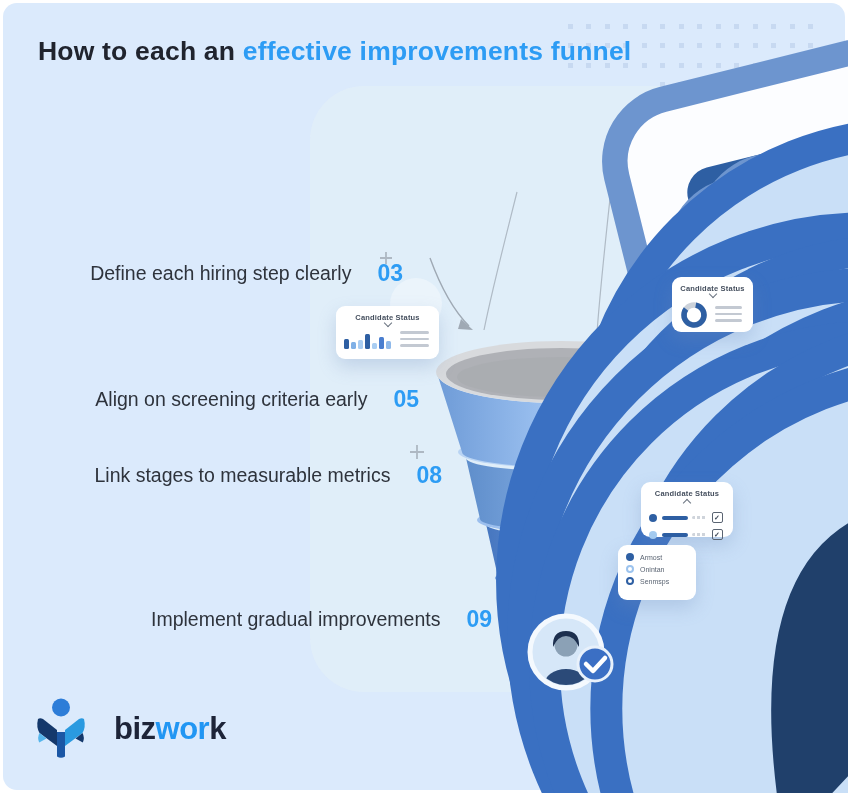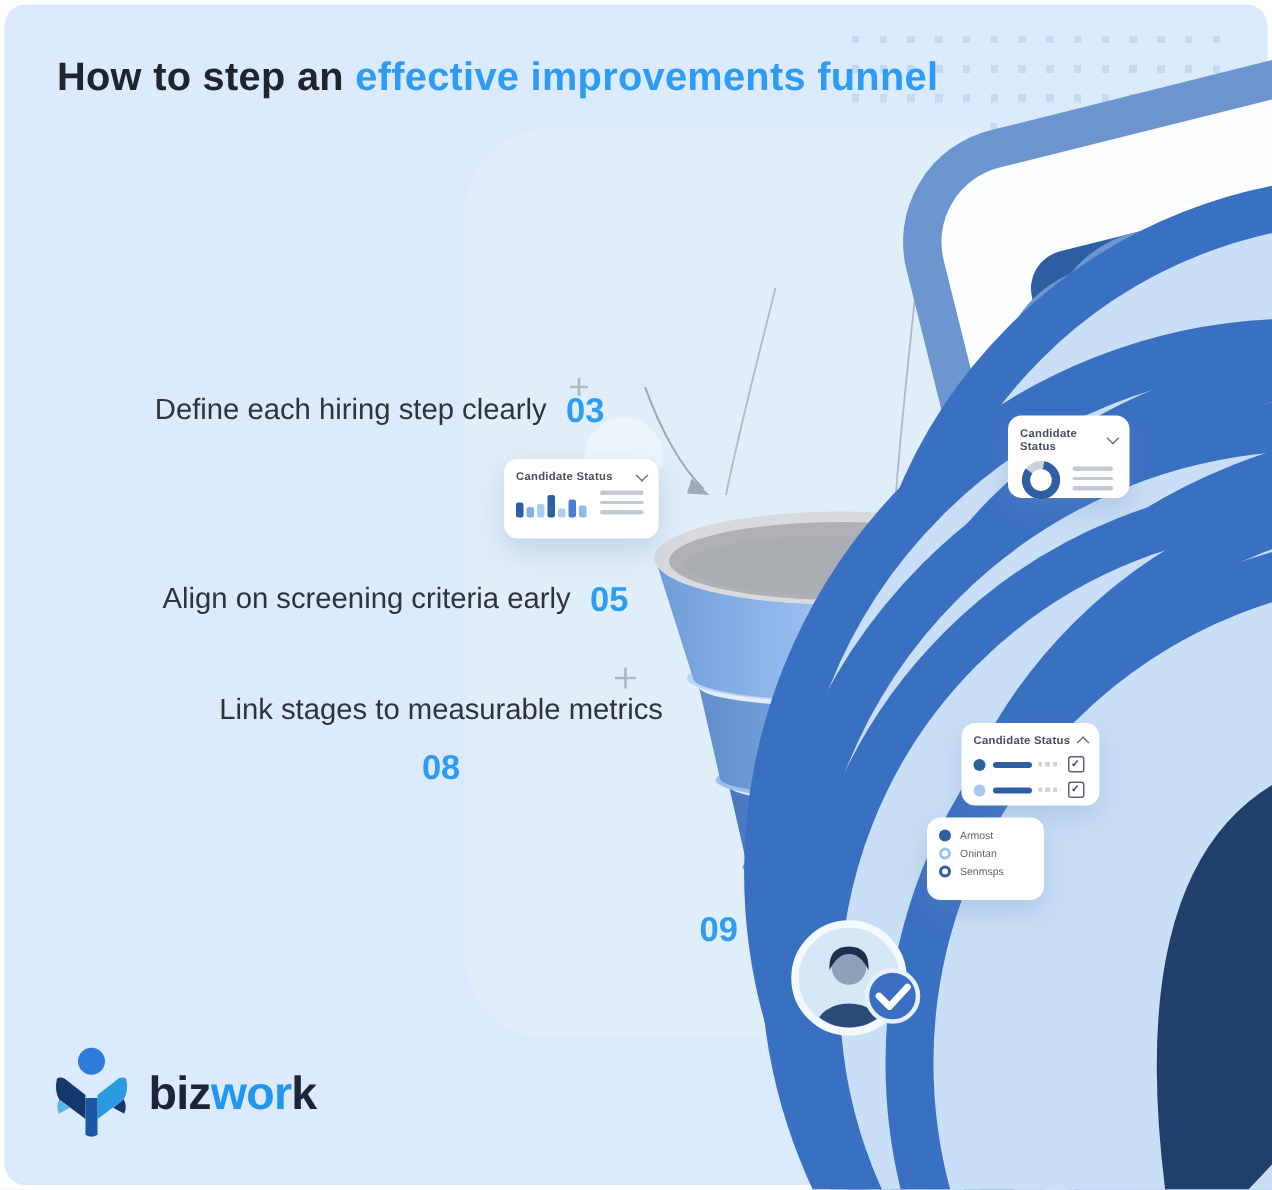--- a/index.html
+++ b/index.html
@@ -15,32 +15,32 @@
       repeating-linear-gradient(to right, #c7d9f1 0 5px, transparent 5px 18.5px);}
   .d1{left:568px;top:24px;width:248px;height:45px;}
   .d2{left:660px;top:82px;width:156px;height:25px;}
   .d3{left:698px;top:120px;width:118px;height:5px;}
 
   
   .title{position:absolute;left:38px;top:36px;margin:0;font-size:26.5px;font-weight:600;color:#20242e;letter-spacing:.2px;}
   .title .hl{color:#2d9cf4;font-weight:700;}
 
   
-  .step{position:absolute;display:flex;align-items:center;gap:13px;white-space:nowrap;}
+  .step{position:absolute;display:flex;align-items:center;gap:26px;white-space:nowrap;}
   .step .lbl{font-size:19.5px;color:#2e333c;}
   .step .num{font-size:23px;font-weight:700;color:#2d9cf4;}
   .s1{top:260px;right:445px;}
   .s2{top:386px;right:429px;}
-  .s3{top:462px;right:406px;flex-direction:column;}
+  .s3{top:462px;right:406px;}
   .s4{top:534px;right:385px;}
   .s5{top:606px;right:356px;}
 
   
   .card{position:absolute;background:#ffffff;border-radius:9px;box-shadow:0 8px 18px rgba(110,140,185,.28);box-sizing:border-box;padding:7px 8px;}
-  .card-h{display:flex;align-items:center;justify-content:space-between;}
+  .card-h{display:flex;align-items:center;justify-content:space-between;flex-direction:column;}
   .card-t{font-size:7.5px;font-weight:700;color:#454f5e;letter-spacing:.2px;}
   .chev{width:5px;height:5px;border-right:1.3px solid #6a7380;border-bottom:1.3px solid #6a7380;display:inline-block;}
   .down{transform:rotate(45deg);margin-top:-2px;}
   .up{transform:rotate(-135deg);margin-top:2px;}
 
   .cardA{left:336px;top:306px;width:103px;height:53px;}
   .cardA-body{display:flex;align-items:flex-end;gap:9px;margin-top:5px;}
   .bars{display:flex;align-items:flex-end;gap:2.5px;height:17px;}
   .bars i{display:block;width:4.5px;border-radius:1.5px;}
   .linecol{display:flex;flex-direction:column;gap:4px;padding-bottom:2px;}
@@ -63,21 +63,21 @@
   .cardD{left:618px;top:545px;width:78px;height:55px;padding-top:8px;}
   .cardD .row{display:flex;align-items:center;gap:6px;margin-top:4px;}
   .cardD .row:first-child{margin-top:0;}
   .mark{width:8px;height:8px;border-radius:50%;box-sizing:border-box;}
   .m1{background:#2e5fa3;}
   .m2{border:2px solid #9cc3ee;}
   .m3{border:2px solid #2e5fa3;}
   .dlbl{font-size:7px;color:#5b6573;}
 
   
-  .logo{position:absolute;left:36px;top:698px;display:flex;align-items:center;gap:13px;}
+  .logo{position:absolute;left:36px;top:698px;display:flex;align-items:center;gap:28px;}
   .logo-tx{font-size:31px;font-weight:700;letter-spacing:-.5px;}
   .lt-d{color:#1d2438;}
   .lt-b{color:#2196f3;}
 </style>
 </head>
 <body>
 
 <div class="stage">
   <div class="panel"></div>
   <div class="dots d1"></div>
@@ -287,35 +287,36 @@
       <g clip-path="url(#tipclip)">
         <ellipse cx="566" cy="685" rx="22" ry="16" fill="#2b4a78"></ellipse>
         <circle cx="566" cy="645" r="11.5" fill="#8ba1b6"></circle>
         <path d="M553,647 Q552,631 566,631 Q580,631 579,647 Q574,636 566,636 Q558,636 553,647 Z" fill="#1c2f4e"></path>
       </g>
       <circle cx="595" cy="664" r="17" fill="#3b6fc4" stroke="#e8f1fb" stroke-width="3"></circle>
       <path d="M586,664 l7,7 l12,-13" stroke="#ffffff" stroke-width="4.5" fill="none" stroke-linecap="round" stroke-linejoin="round"></path>
     </g>
   </svg>
 
-  <h1 class="title"><span>How to step an </span><span class="hl">effective improvements funnel</span></h1>
+  <h1 class="title"><span>How to each an </span><span class="hl">effective improvements funnel</span></h1>
 
   <div class="step s1">
     <span class="lbl">Define each hiring step clearly</span>
     <span class="num">03</span>
   </div>
   <div class="step s2">
     <span class="lbl">Align on screening criteria early</span>
     <span class="num">05</span>
   </div>
   <div class="step s3">
     <span class="lbl">Link stages to measurable metrics</span>
     <span class="num">08</span>
   </div>
   <div class="step s5">
+    <span class="lbl">Implement gradual improvements</span>
     <span class="num">09</span>
   </div>
 
   <div class="card cardA">
     <div class="card-h">
       <span class="card-t">Candidate Status</span>
       <span class="chev down"></span>
     </div>
     <div class="cardA-body">
       <div class="bars">

